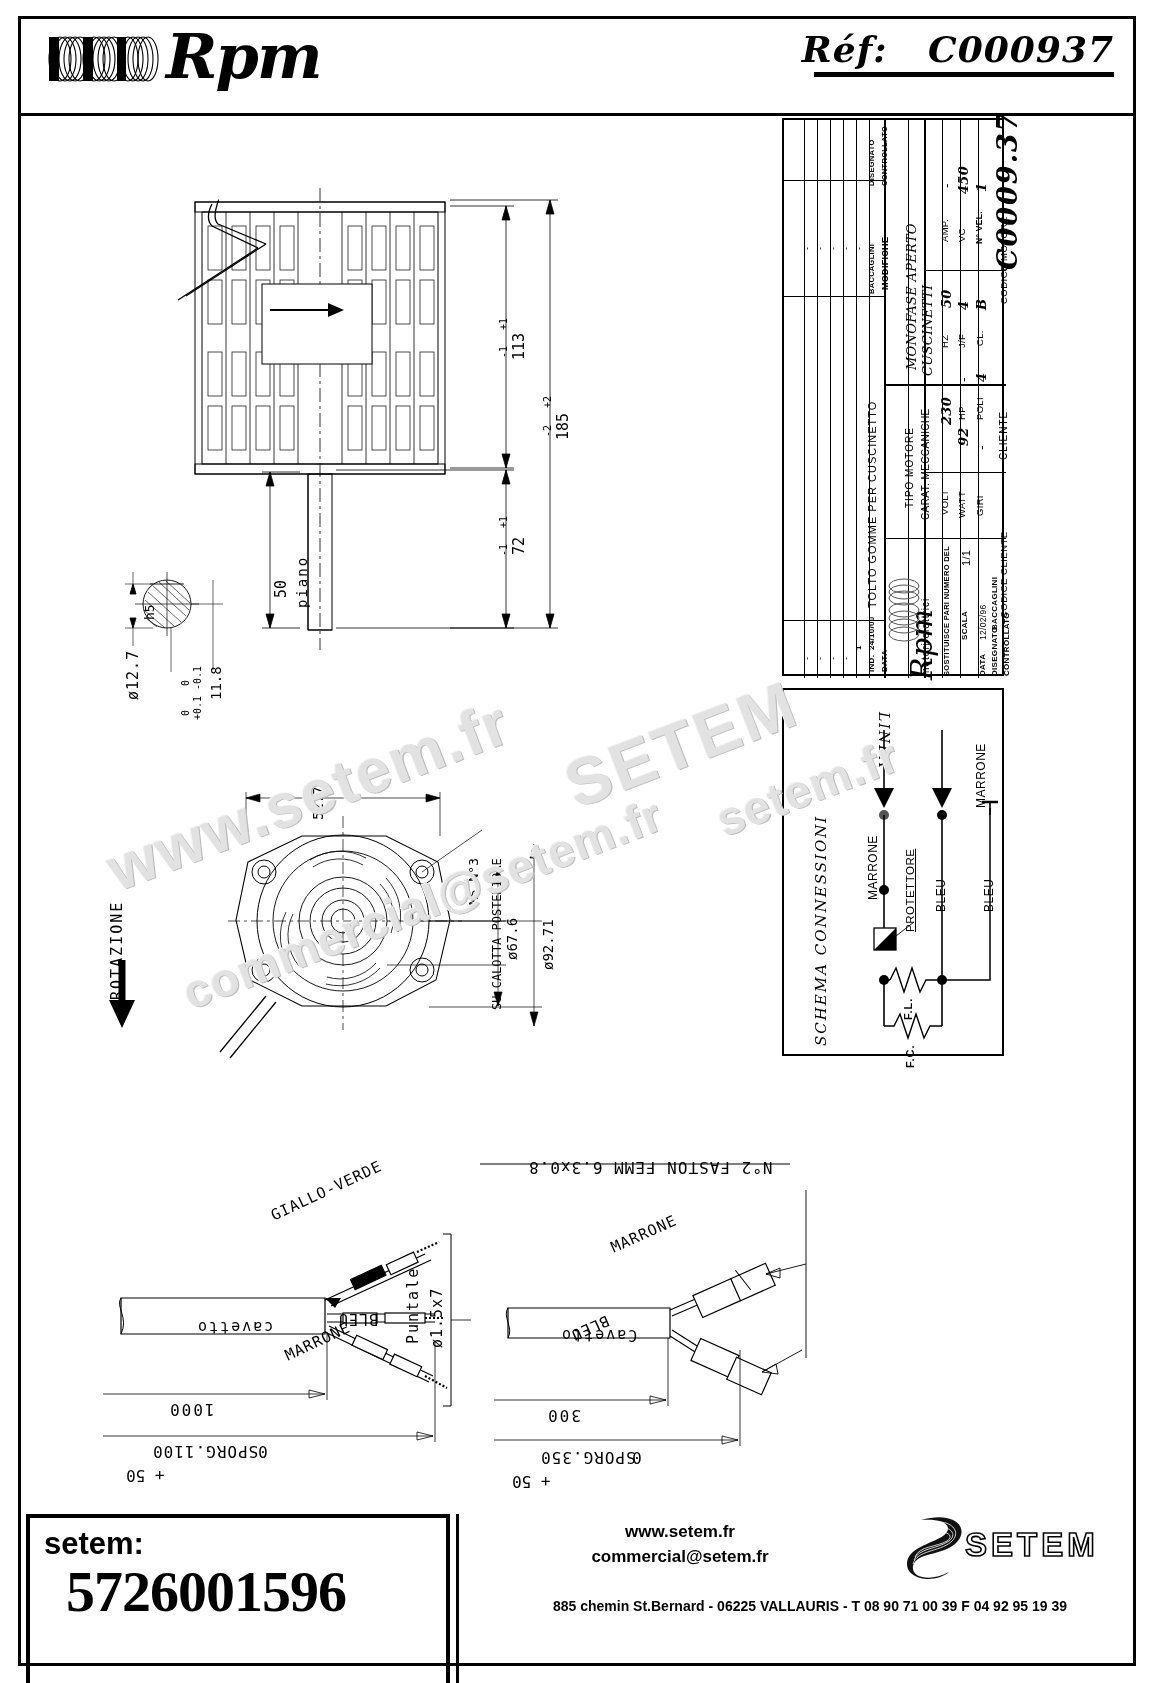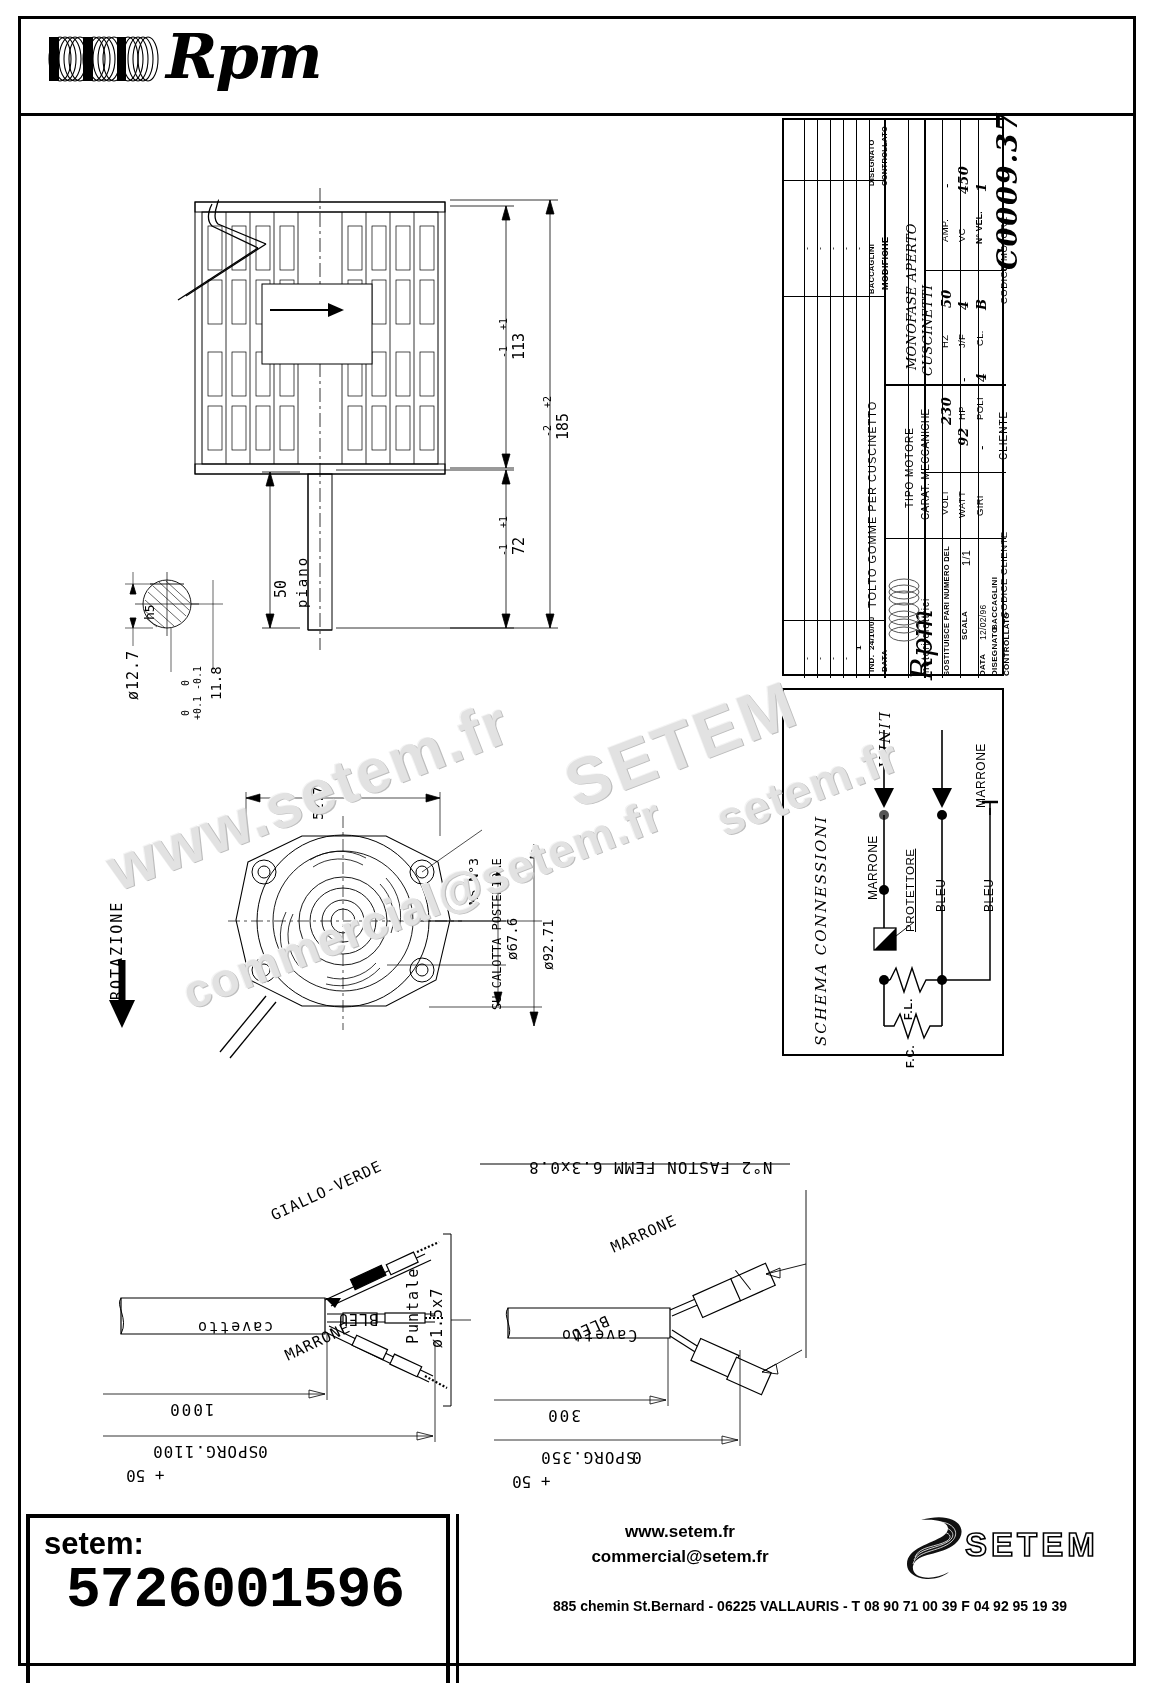--- a/index.html
+++ b/index.html
@@ -28,21 +28,21 @@
   .vtxt.i{font-family:"DejaVu Serif",serif;font-style:italic;}
   .vtxt.b{font-weight:700;}
 
   
   #schema{position:absolute;left:782px;top:688px;width:222px;height:368px;border:2px solid #000;box-sizing:border-box;}
 
   
   .foot{position:absolute;left:20px;top:1488px;width:1114px;height:176px;}
   .code-box{position:absolute;left:6px;top:26px;width:424px;height:203px;border:4px solid #000;box-sizing:border-box;}
   .code-lbl{position:absolute;left:14px;top:8px;font-size:31px;font-weight:700;font-family:"Liberation Sans",sans-serif;}
-  .code-val{position:absolute;left:36px;top:40px;font-size:58px;font-weight:700;letter-spacing:-1px;font-family:Liberation Mono, monospace;}
+  .code-val{position:absolute;left:36px;top:40px;font-size:58px;font-weight:700;letter-spacing:-1px;font-family:Liberation Serif, serif;}
   .foot-sep{position:absolute;left:436px;top:26px;width:3px;height:203px;background:#000;}
   .setem-web{position:absolute;left:460px;top:32px;width:400px;text-align:center;font-size:17px;font-weight:700;line-height:1.45;}
   .setem-addr{position:absolute;left:440px;top:110px;width:700px;text-align:center;font-size:14px;font-weight:700;white-space:nowrap;}
   .setem-logo{position:absolute;left:885px;top:20px;width:250px;height:70px;}
   .setem-word{position:absolute;left:60px;top:18px;font-size:33px;font-weight:700;letter-spacing:4px;font-family:"Liberation Sans",sans-serif;
      color:#fff;-webkit-text-stroke:1.6px #000;}
 
   
   .wm{position:absolute;color:#e2e2e2;font-weight:700;font-family:"Liberation Sans",sans-serif;
       text-shadow:1px 1px 0 #bdbdbd,-1px -1px 0 #f4f4f4;pointer-events:none;}
@@ -87,20 +87,27 @@
       </g>
       <g fill="#000">
         <rect x="3" y="3" width="10" height="44"></rect>
           <rect x="37" y="3" width="10" height="44"></rect>
           <rect x="71" y="3" width="9" height="44"></rect>
       </g>
     </svg>
     <div class="logo-rpm">Rpm</div>
   </div>
 
+  <div class="ref-block">
+    <div class="ref-txt">
+      <span>Réf:</span>
+      &nbsp;&nbsp;<span>C000937</span>
+    </div>
+    <div class="ref-ul"></div>
+  </div>
 
   <svg style="position:absolute;left:150px;top:170px;" width="440" height="500">
     <g stroke="#000" fill="none" stroke-width="1">
 
       <line x1="170" y1="18" x2="170" y2="480" stroke-dasharray="14,4,3,4" stroke-width=".8"></line>
 
       <rect x="45" y="32" width="250" height="272"></rect>
 
       <rect x="45" y="32" width="250" height="10"></rect>
       <rect x="45" y="294" width="250" height="10"></rect>

